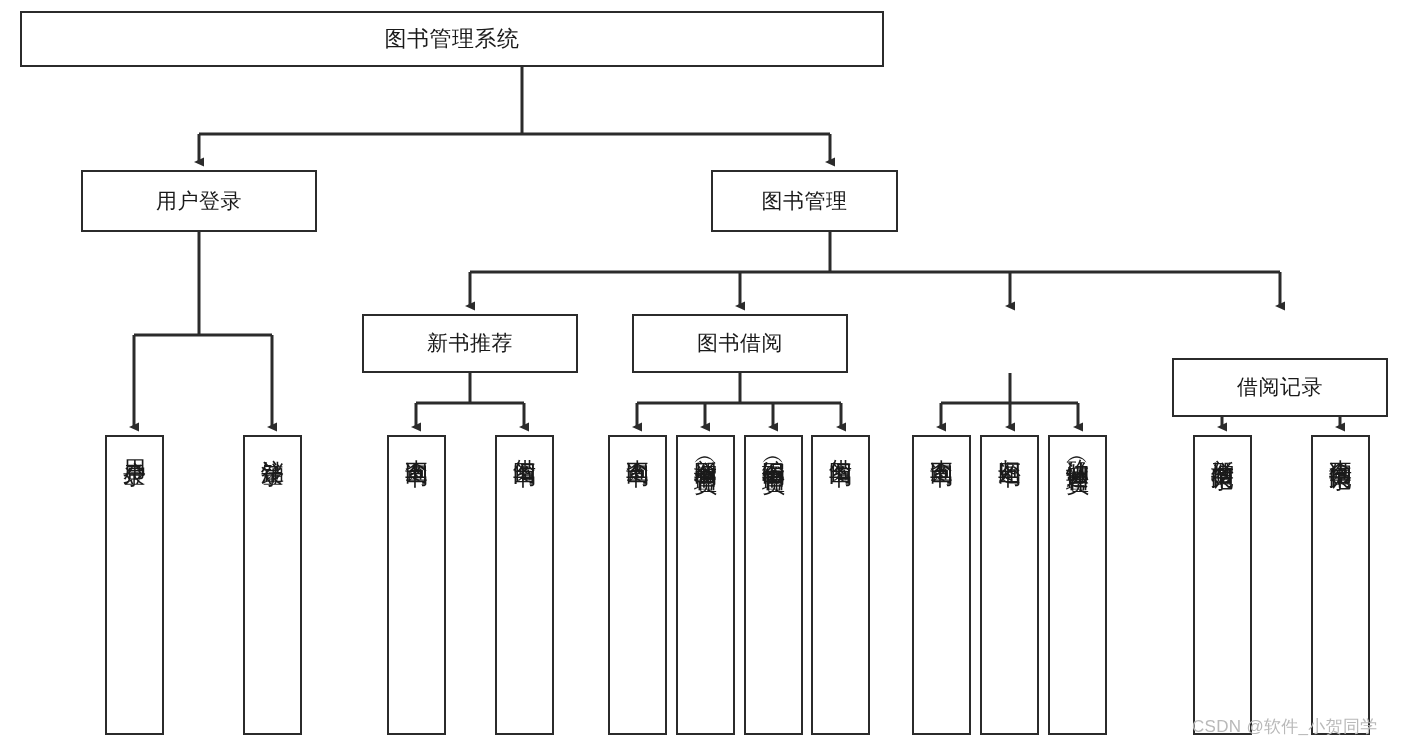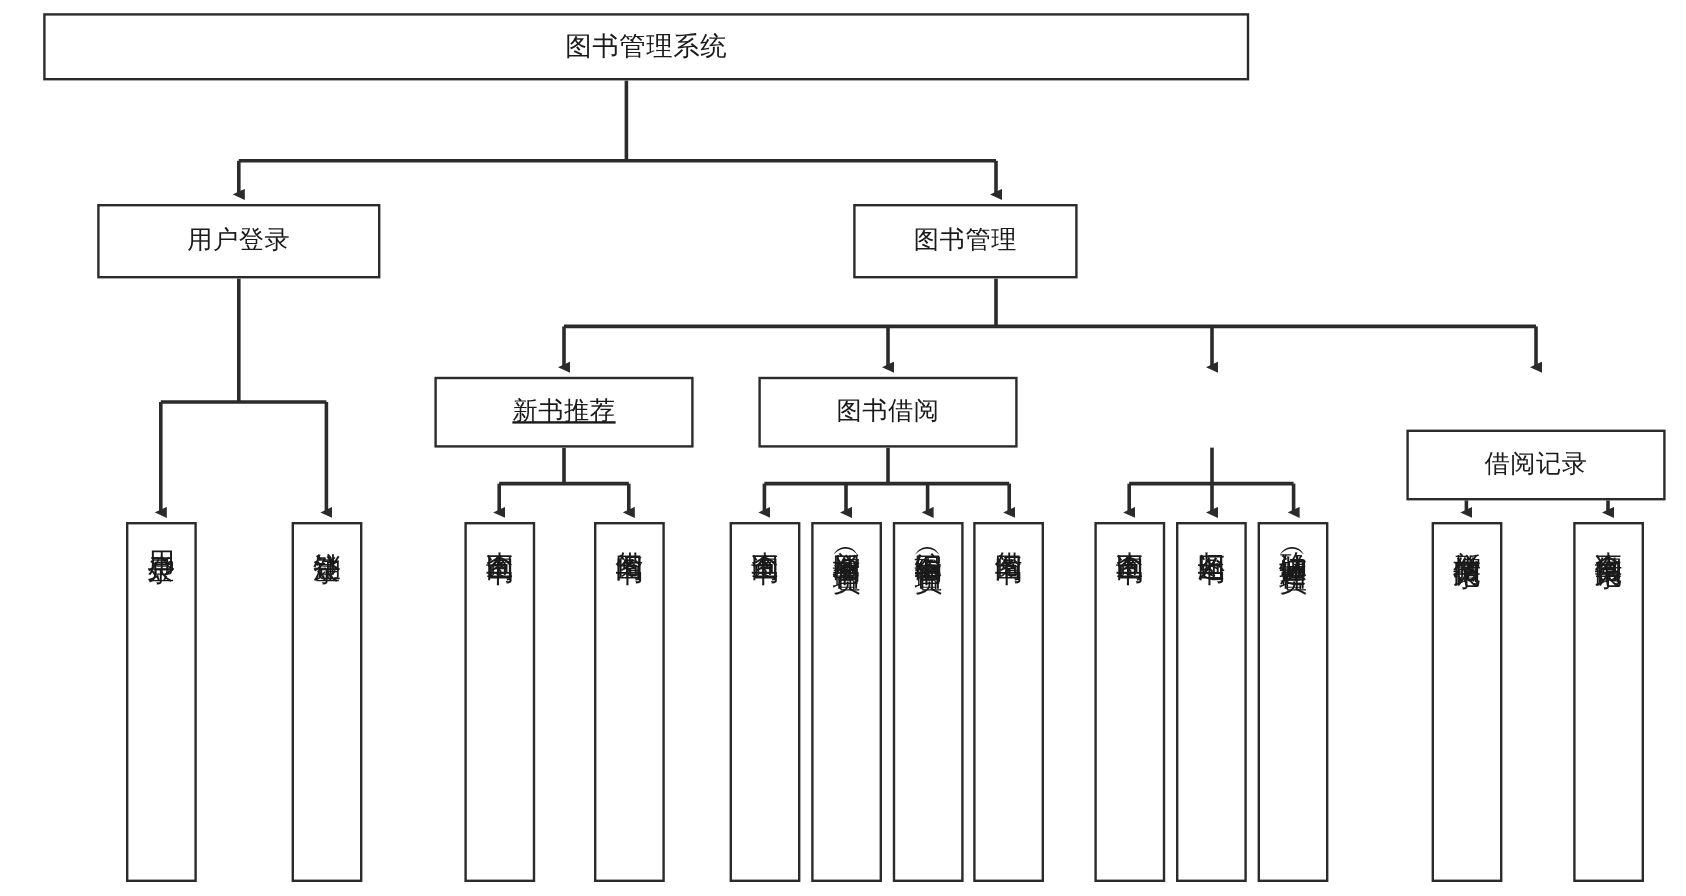--- a/index.html
+++ b/index.html
@@ -119,32 +119,32 @@
       <path d="M1010,403 L1010,427" marker-end="url(#arrow)"></path>
       <path d="M1078,403 L1078,427" marker-end="url(#arrow)"></path>
 
       <path d="M1280,373 L1280,403"></path>
       <path d="M1222,403 L1340,403"></path>
       <path d="M1222,403 L1222,427" marker-end="url(#arrow)"></path>
       <path d="M1340,403 L1340,427" marker-end="url(#arrow)"></path>
     </g>
   </svg>
 
-  <div class="node horiz root" style="left:36px; top:11px; width:1005px; height:56px;">
+  <div class="node horiz root" style="left:20px; top:11px; width:864px; height:56px;">
     <span class="label">图书管理系统</span>
   </div>
 
   <div class="node horiz" style="left:81px; top:170px; width:236px; height:62px;">
     <span class="label">用户登录</span>
   </div>
   <div class="node horiz" style="left:711px; top:170px; width:187px; height:62px;">
     <span class="label">图书管理</span>
   </div>
 
-  <div class="node horiz" style="left:362px; top:314px; width:216px; height:59px;text-decoration:underline;">
+  <div class="node horiz" style="left:362px; top:314px; width:216px; height:59px;">
     <span class="label">新书推荐</span>
   </div>
   <div class="node horiz" style="left:632px; top:314px; width:216px; height:59px;">
     <span class="label">图书借阅</span>
   </div>
   <div class="node horiz" style="left:1172px; top:314px; width:216px; height:59px;margin-top:44px;">
     <span class="label">借阅记录</span>
   </div>
 
   <div class="node vert" style="left:105px; top:435px; width:59px; height:300px;">
@@ -184,14 +184,15 @@
     <span class="label">确认归还（管理员）</span>
   </div>
 
   <div class="node vert" style="left:1193px; top:435px; width:59px; height:300px;">
     <span class="label">新增借阅记录</span>
   </div>
   <div class="node vert" style="left:1311px; top:435px; width:59px; height:300px;">
     <span class="label">查询借阅记录</span>
   </div>
 
+  <div class="watermark" style="left:1192px; top:715px;">CSDN @软件_小贺同学</div>
 
 </div>
 
 </body></html>

